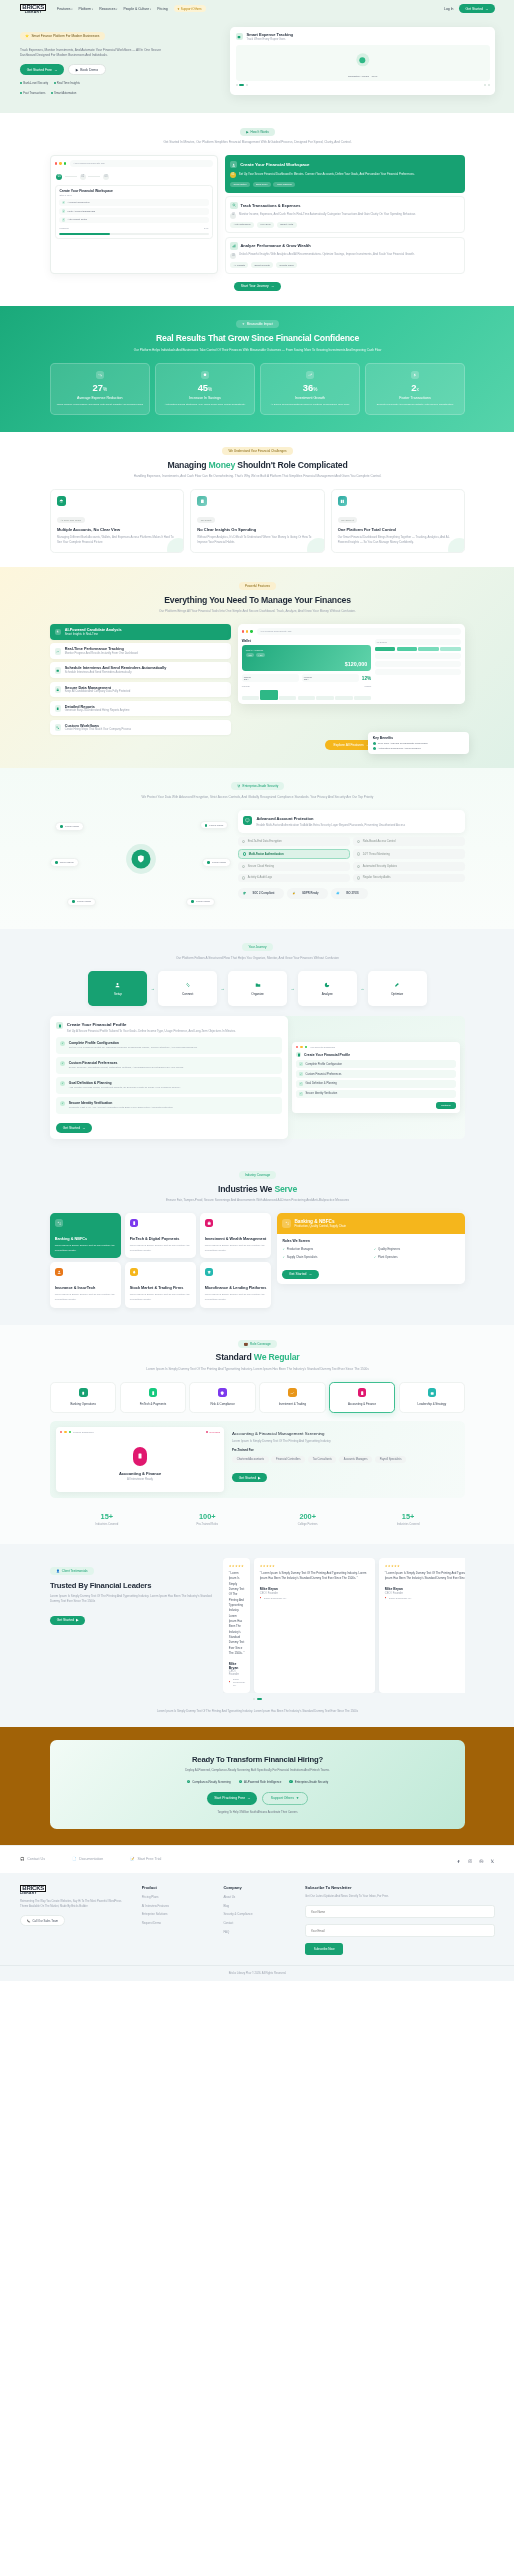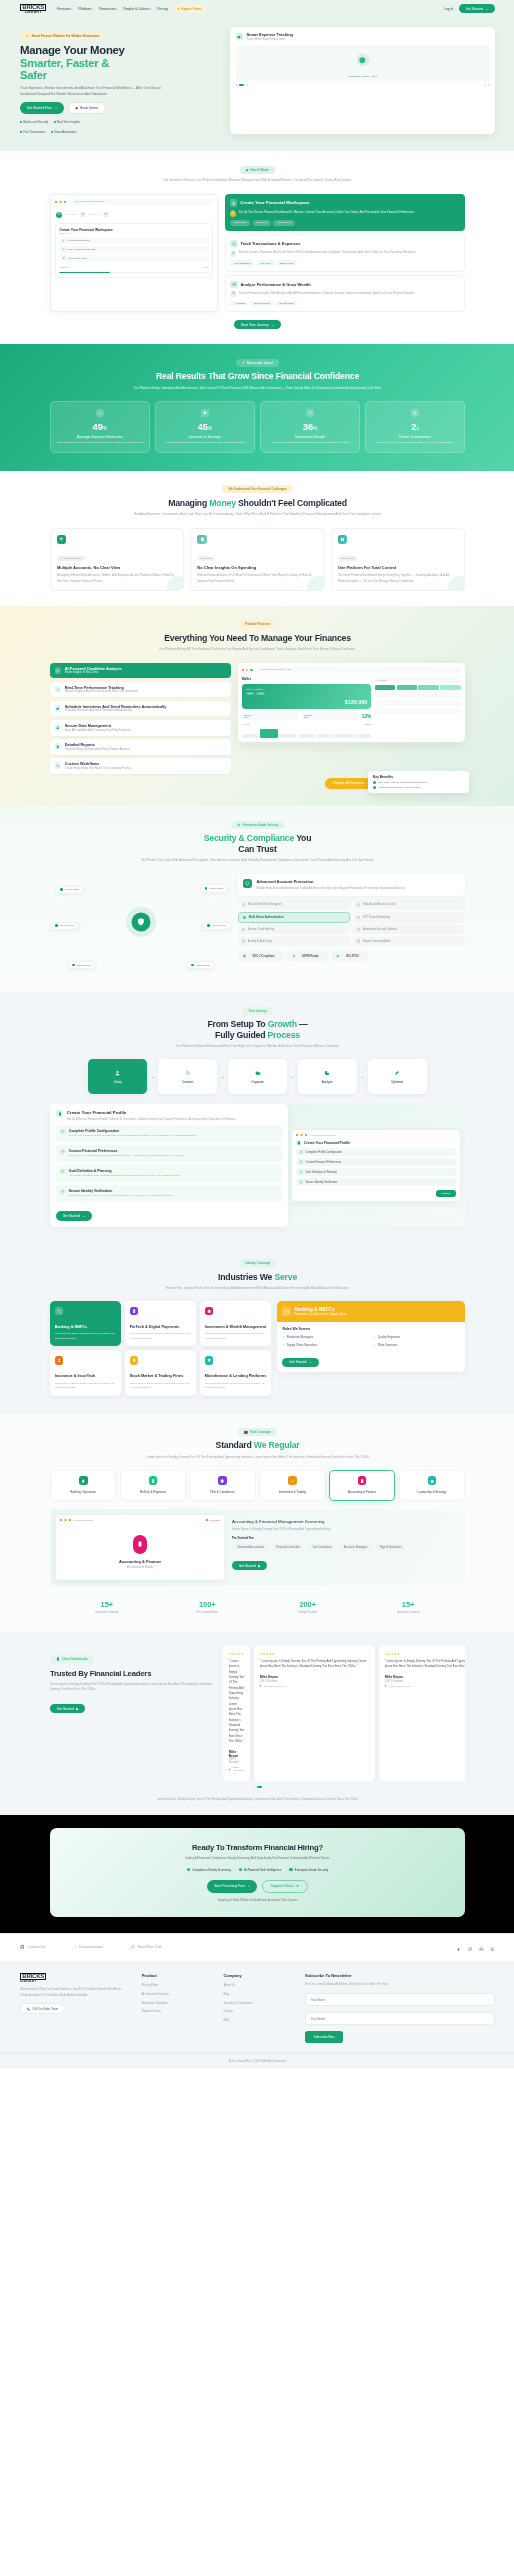--- a/index.html
+++ b/index.html
@@ -247,21 +247,21 @@
   .tst-l p{font-size:2.9px;color:#9ca3af;line-height:1.9;margin-top:4px}
   .tst-cards{flex:1;display:flex;gap:4px;overflow:hidden}
   .tcard{flex:0 0 121px;background:#fff;border-radius:4px;padding:5.4px;box-shadow:0 1.3px 5.4px rgba(0,0,0,.05)}
   .stars{color:#f5b61c;font-size:3.1px;letter-spacing:0.3px}
   .tcard .q{font-size:2.8px;color:#4b5563;line-height:1.9;margin-top:3.4px}
   .tcard .nm{font-size:3.4px;font-weight:bold;margin-top:5.4px}
   .tcard .rl{font-size:2.7px;color:#9ca3af;margin-top:0.7px}
   .tcard .lo{font-size:2.4px;color:#9ca3af;margin-top:2px;display:flex;align-items:center;gap:1.3px}
   .tst-note{text-align:center;font-size:2.8px;color:#9ca3af;margin-top:9.4px}
   
-  .cta-sec{background:#000000;padding:13.4px 0 16px}
+  .cta-sec{background:#a16207;padding:13.4px 0 16px}
   .cta-box{background:linear-gradient(135deg,#f2fbf6,#bfe9d7);border-radius:6.7px;padding:14.7px 12px;text-align:center}
   .cta-box h2{font-size:7.7px;font-weight:bold;letter-spacing:-0.2px}
   .cta-box .cp{font-size:2.9px;color:#6b7280;line-height:1.8;margin-top:4px;max-width:181px;margin-left:auto;margin-right:auto}
   .cta-feats{display:flex;justify-content:center;gap:8px;margin-top:6.7px;font-size:2.9px;color:#374151}
   .cta-feats div{display:flex;align-items:center;gap:2px}
   .cta-feats .cc{width:3.4px;height:3.4px;border-radius:50%;background:#17a172;color:#fff;font-size:2.3px;display:flex;align-items:center;justify-content:center}
   .cta-btns{display:flex;justify-content:center;gap:4.7px;margin-top:8px}
   .btn-outline{background:transparent;color:#17a172;border:0.7px solid #7fceae;border-radius:13.4px;padding:3.4px 8px;font-size:3.4px;display:inline-flex;align-items:center;gap:2.7px;cursor:pointer}
   .cta-note{font-size:2.7px;color:#6b7280;margin-top:6.7px}
   
@@ -312,25 +312,20 @@
         </button>
     </div>
   </div>
 
   <div class="hero">
     <div class="hero-l">
       <div class="badge-amber">
           <span>⭐</span>
           <span>Smart Finance Platform For Modern Businesses</span>
         </div>
-      <h1>
-        <span>Manage Your Money</span><br>
-        <span class="gr">Smarter, Faster &amp;</span><br>
-        <span class="gr">Safer</span>
-      </h1>
       <p>Track Expenses, Monitor Investments, And Automate Your Financial Workflows — All In One Secure Dashboard Designed For Modern Businesses And Individuals.</p>
       <div class="hero-btns">
         <button class="btn-green">
             <span>Get Started Free</span>
             <span>→</span>
           </button>
         <button class="btn-white">
             <span>▶</span>
             <span>Book Demo</span>
           </button>
@@ -521,21 +516,21 @@
       <div class="h2">Real Results That Grow Since Financial Confidence</div>
       <div class="sub">Our Platform Helps Individuals And Businesses Take Control Of Their Finances With Measurable Outcomes — From Saving More To Growing Investments And Improving Cash Flow</div>
       <div class="stat-grid">
         <div class="stat">
           <div class="si">
               <svg viewBox="0 0 24 24" fill="none" stroke="#fff" stroke-width="2.5">
                 <path d="M3 7l6 6 4-4 8 8"></path>
                 <path d="M21 11v6h-6"></path>
               </svg>
             </div>
-          <div class="sv"><span>49</span><small>%</small></div>
+          <div class="sv"><span>27</span><small>%</small></div>
           <div class="sl">Average Expense Reduction</div>
           <div class="sd">Users Reduce Unnecessary Spending With Smart Insights And Tracking Tools</div>
         </div>
         <div class="stat">
           <div class="si">
               <svg viewBox="0 0 24 24" fill="#fff">
                 <path d="M12 3c4 0 8 3 8 7s-4 8-8 8-8-4-8-8 4-7 8-7z"></path>
               </svg>
             </div>
           <div class="sv"><span>45</span><small>%</small></div>
@@ -565,21 +560,21 @@
         </div>
       </div>
     </div>
   </div>
 
   <div class="sec" style="background:#fff">
     <div class="container">
       <div class="pill-center">
           <span class="pill amber">We Understand Your Financial Challenges</span>
         </div>
-      <div class="h2"><span>Managing </span><span class="gr">Money</span><span> Shouldn't Feel Complicated</span></div>
+      <div class="h2"><span>Managing </span><span class="gr">Money</span><span> Shouldn't Role Complicated</span></div>
       <div class="sub">Handling Expenses, Investments, And Cash Flow Can Be Overwhelming. That's Why We've Built A Platform That Simplifies Financial Management And Gives You Complete Control.</div>
       <div class="p3">
         <div class="pcard">
           <div class="pic" style="background:#16a172">
               <svg viewBox="0 0 24 24" fill="#fff">
                 <path d="M12 3l9 5-9 5-9-5z"></path>
                 <path d="M3 13l9 5 9-5" stroke="#fff" stroke-width="2" fill="none"></path>
               </svg>
             </div>
           <span class="ptag">All Over The Place</span>
@@ -775,21 +770,20 @@
   </div>
 
   <div class="sec-sec">
     <div class="container">
       <div class="pill-center">
           <span class="pill mint">
             <span>🛡</span>
             <span>Enterprise-Grade Security</span>
           </span>
         </div>
-      <div class="h2"><span class="gr">Security &amp; Compliance</span><span> You</span><br><span>Can Trust</span></div>
       <div class="sub">We Protect Your Data With Advanced Encryption, Strict Access Controls, And Globally Recognized Compliance Standards. Your Privacy And Security Are Our Top Priority</div>
       <div class="sec-grid">
         <div class="orb">
           <div class="hub">
               <svg viewBox="0 0 24 24" fill="#fff">
                 <path d="M12 2l8 3v7c0 5-4 8-8 10-4-2-8-5-8-10V5z"></path>
               </svg>
             </div>
           <div class="opill" style="left:5.4px;top:12px">
               <i class="sh"></i>
@@ -880,21 +874,20 @@
         </div>
       </div>
     </div>
   </div>
 
   <div class="jr-sec">
     <div class="container">
       <div class="pill-center">
           <span class="pill mint">Your Journey</span>
         </div>
-      <div class="h2"><span>From Setup To </span><span class="gr">Growth</span><span> —</span><br><span>Fully Guided </span><span class="gr">Process</span></div>
       <div class="sub">Our Platform Follows A Structured Flow That Helps You Organize, Monitor, And Grow Your Finances Without Confusion</div>
       <div class="jsteps">
         <div class="jstep on">
             <svg viewBox="0 0 24 24" fill="#fff">
               <circle cx="10" cy="8" r="4"></circle>
               <path d="M2 21c0-4 4-6 8-6s8 2 8 6z"></path>
             </svg>
             <span class="jl">Setup</span>
           </div>
         <span class="jarr">→</span>

